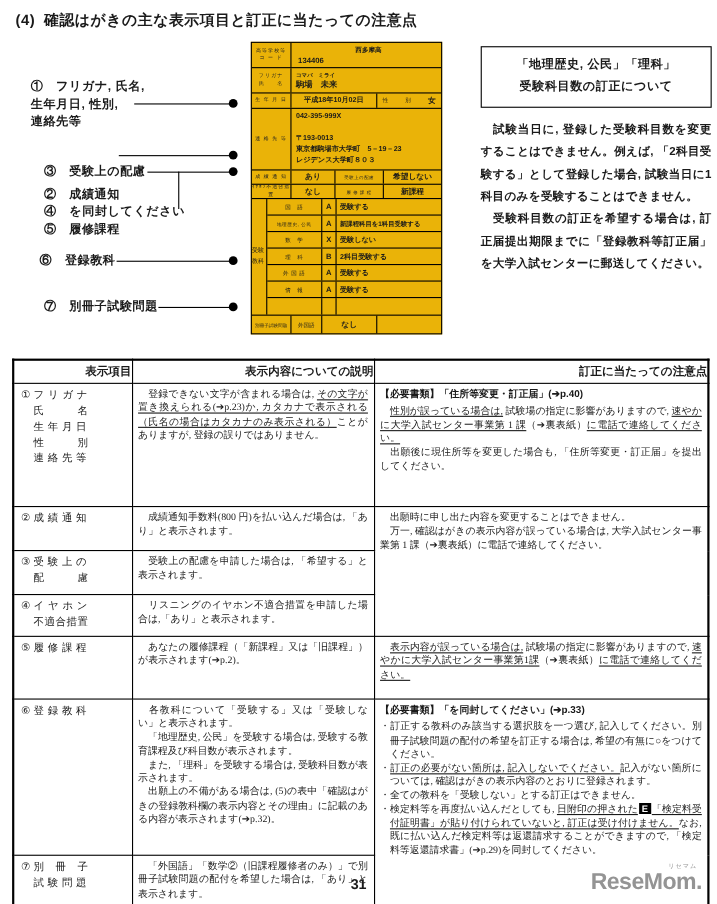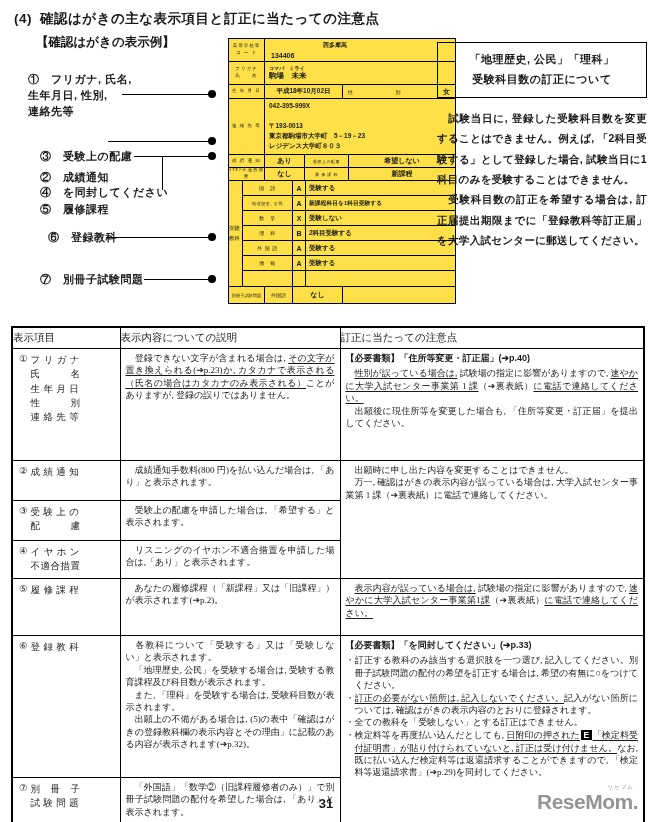--- a/index.html
+++ b/index.html
@@ -22,22 +22,22 @@
     font-family:"Liberation Sans", sans-serif; }
 
   
   .callout { position:absolute; font-family:"Liberation Sans", sans-serif;
     font-size:11px; font-weight:bold; white-space:pre-line; line-height:1.45; letter-spacing:0.5px;}
   .conn-h { position:absolute; border-top:1.3px solid #000; }
   .conn-v { position:absolute; border-left:1.3px solid #000; }
   .bullet { position:absolute; width:8px; height:8px; background:#000; border-radius:50%; }
 
   
-  .postcard { position:absolute; left:228px; top:8px; width:228px;
-    border:1.6px solid #000; font-family:"Liberation Sans", sans-serif; background:#fde047; }
+  .postcard { position:absolute; left:228px; top:8px; width:174px;
+    border:1.6px solid #000; font-family:"Liberation Sans", sans-serif; background:#eab308; }
   .pc-row { display:flex; border-bottom:1px solid #000; align-items:stretch; }
   .pc-row:last-child { border-bottom:none; }
   .pc-lbl { width:36px; border-right:1px solid #000; font-size:4.5px; color:#222;
     display:flex; align-items:center; justify-content:center; text-align:center;
     white-space:pre-line; line-height:1.5; letter-spacing:1px; flex-shrink:0; }
   .pc-r1 { height:23px; } .pc-r2 { height:23px; } .pc-r3 { height:14px; }
   .pc-r4 { height:56px; } .pc-r5 { height:13px; } .pc-r6 { height:13px; }
   .pc-code-wrap { flex:1; position:relative; }
   .pc-code { position:absolute; left:6px; bottom:2px; font-size:7px; font-weight:bold; }
   .pc-school { position:absolute; left:58px; top:2px; font-size:6px; font-weight:bold; }
@@ -80,22 +80,22 @@
     font-size:11px; font-weight:bold; line-height:1.8; white-space:pre-line; letter-spacing:0.5px; }
   .sidebox-body { margin-top:10px; font-size:10.5px; font-weight:bold; line-height:1.95;
     text-align:justify; letter-spacing:0.3px; }
   .sidebox-body .para { margin:0; }
 
   
   .main-table { position:absolute; left:11px; top:326px; width:632px;
     border-collapse:collapse; table-layout:fixed; }
   .main-table th, .main-table td { border:1.2px solid #000; vertical-align:top; }
   .main-table { border:2px solid #000; }
-  .main-table th { font-family:"Liberation Sans", sans-serif; font-size:10.5px; font-weight:normal;
-    padding:3px 0; text-align:left; }
+  .main-table th { font-family:"Liberation Sans", sans-serif; font-size:10.5px; font-weight:bold;
+    padding:3px 0; text-align:right; }
   .col-item { width:108px; } .col-desc { width:220px; } .col-note { width:304px; }
   .cell-item { padding:4px 3px 3px 6px; font-size:9.5px; }
   .item-wrap { display:flex; gap:3px; }
   .item-num { flex-shrink:0; }
   .item-lines { white-space:pre-line; line-height:1.5; letter-spacing:0.5px; }
   .cell-text { padding:3px 5px 4px 5px; font-size:9px; line-height:1.38; text-align:justify; }
   .para { margin:0; }
   .para.hang { padding-left:9px; text-indent:-9px; }
   .para.gothic { font-family:"Liberation Sans", sans-serif; margin-bottom:3px; }
   .u { text-decoration:underline; text-underline-offset:1.5px; }
@@ -114,30 +114,29 @@
     font-family:"Liberation Sans", sans-serif; font-size:5.5px; letter-spacing:1px; }
 </style>
 </head>
 <body>
 
 <div class="doc-title">
   <span class="t-num">(4)</span><span>確認はがきの主な表示項目と訂正に当たっての注意点</span>
 </div>
 
 <div class="example">
-  <div class="subtitle">【確認はがきの表示例】</div>
 
   <div class="callout" style="left:28px; top:42px;">①　フリガナ, 氏名,
 生年月日, 性別,
 連絡先等</div>
   <div class="callout" style="left:40px; top:104px;margin-top:36px;">②　成績通知</div>
   <div class="callout" style="left:40px; top:119px;">③　受験上の配慮</div>
   <div class="callout" style="left:40px; top:155px;">④　を同封してください</div>
   <div class="callout" style="left:40px; top:172px;">⑤　履修課程</div>
-  <div class="callout" style="left:48px; top:200px;">⑥　登録教科</div>
+  <div class="callout" style="left:36px; top:200px;">⑥　登録教科</div>
   <div class="callout" style="left:40px; top:242px;">⑦　別冊子試験問題</div>
 
   <div class="conn-h" style="top:64px; left:122px; width:92px;"></div>
   <div class="bullet" style="left:208px; top:60px;"></div>
   <div class="conn-h" style="top:111px; left:108px; width:104px;"></div>
   <div class="bullet" style="left:208px; top:107px;"></div>
   <div class="conn-h" style="top:126px; left:134px; width:78px;"></div>
   <div class="bullet" style="left:208px; top:122px;"></div>
   <div class="conn-v" style="left:162px; top:126px; height:34px;"></div>
   <div class="conn-h" style="top:207px; left:106px; width:106px;"></div>

